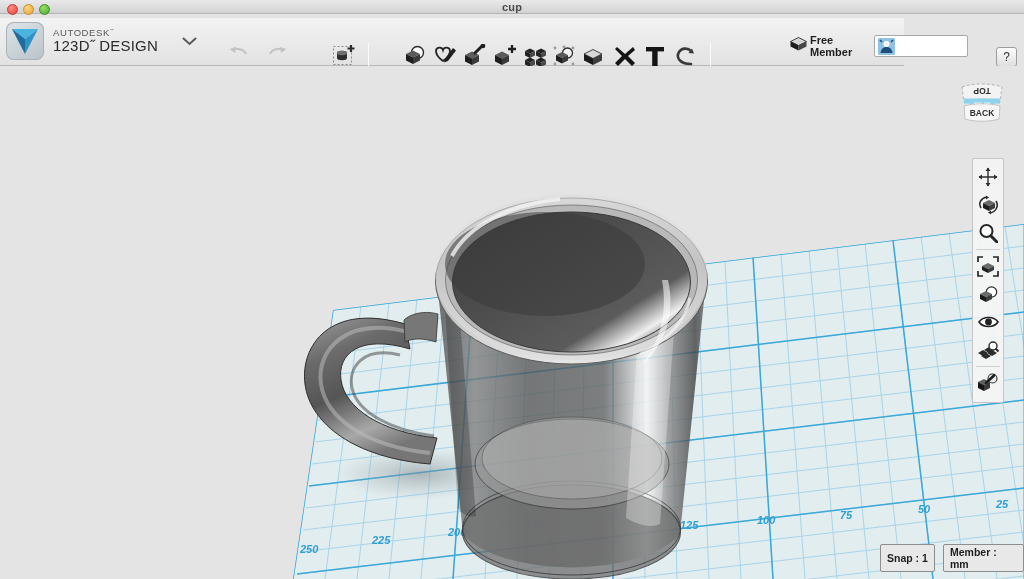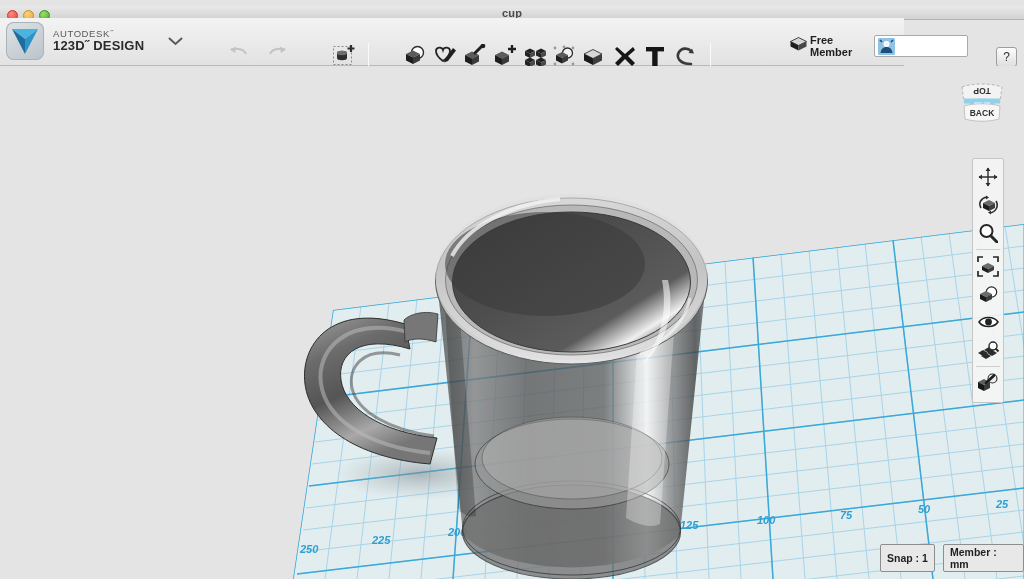--- a/index.html
+++ b/index.html
@@ -6,21 +6,21 @@
   html,body { width:1024px; height:579px; overflow:hidden; }
   body {
     font-family: "Liberation Sans", sans-serif;
     background:#e4e4e4;
     -webkit-font-smoothing:antialiased;
   }
   .app { position:relative; width:1024px; height:579px; overflow:hidden; }
 
   
   .titlebar{
-    position:absolute; left:0; top:6px; width:1024px; height:14px;
+    position:absolute; left:0; top:0; width:1024px; height:14px;
     background:linear-gradient(#e9e9e9,#d2d2d2);
     border-bottom:1px solid #b4b4b4;
     display:flex; align-items:center;
   }
   .lights{ position:absolute; left:7px; top:4px; display:flex; gap:5px; }
   .light{ width:11px; height:11px; border-radius:50%; }
   .l-close{ background:radial-gradient(circle at 35% 30%, #ff8a80, #e0443e); border:1px solid #c9372f;}
   .l-min{ background:radial-gradient(circle at 35% 30%, #ffd479, #e3a33a); border:1px solid #c98e2b;}
   .l-max{ background:radial-gradient(circle at 35% 30%, #9ae06b, #4aa82e); border:1px solid #3d8f26;}
   .win-title{
@@ -37,21 +37,21 @@
   .brand{ position:absolute; left:6px; top:4px; display:flex; align-items:center; }
   .brand-logo{
     width:38px; height:38px; border-radius:8px;
     background:linear-gradient(145deg,#dfe4e7,#b9c3c9);
     box-shadow:inset 0 0 0 1px #aab3b8;
     position:relative; overflow:hidden;
   }
   .brand-logo svg{ position:absolute; left:4px; top:4px; }
   .brand-txt{ margin-left:9px; line-height:1.05; }
   .brand-top{ font-size:9.5px; color:#585858; letter-spacing:.6px; }
-  .brand-bot{ font-size:13px; color:#2b2b2b; font-weight:bold; letter-spacing:.2px; }
+  .brand-bot{ font-size:15px; color:#2b2b2b; font-weight:normal; letter-spacing:.2px; }
   .brand-caret{ margin-left:24px; color:#5a5a5a; font-size:13px; }
 
   .tbsep{ width:1px; height:26px; background:#c2c2c2; border-right:1px solid #fafafa; }
 
   .nav-btns{ position:absolute; left:228px; top:26px; display:flex; gap:20px; }
   .navarrow{ color:#c3c3c3; }
 
   .tool-group{ position:absolute; top:22px; display:flex; align-items:flex-start; }
   .tool{
     width:30px; height:32px; position:relative;

